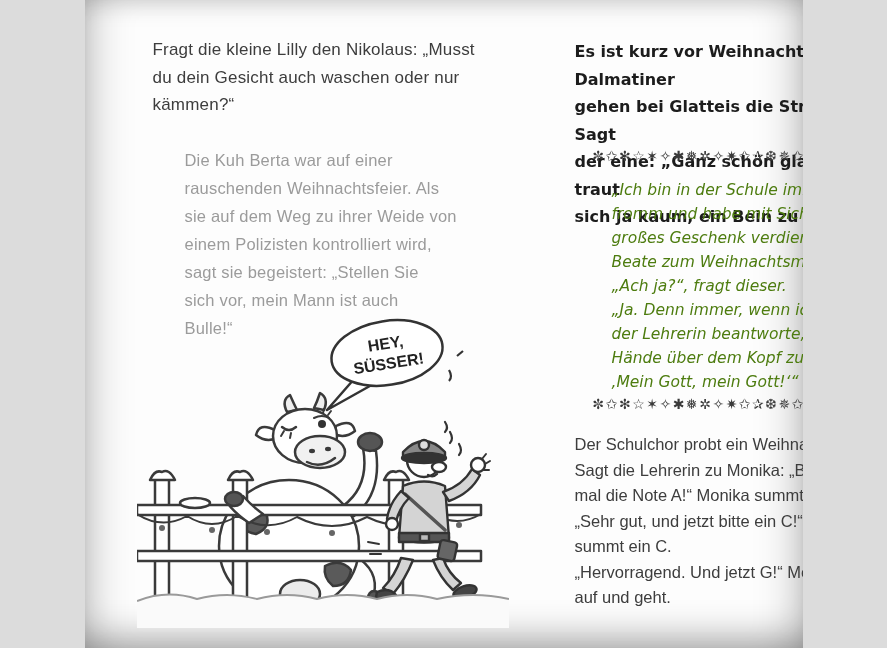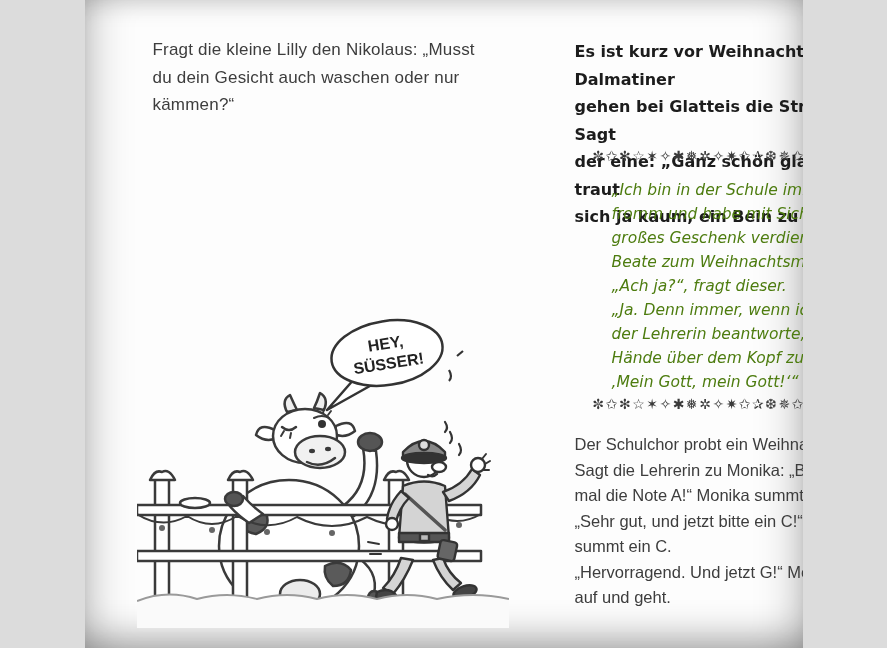--- a/index.html
+++ b/index.html
@@ -29,20 +29,27 @@
 </style>
 </head>
 <body>
 
 <div class="book">
 
   <div class="txt joke-nikolaus">Fragt die kleine Lilly den Nikolaus: „Musst
 du dein Gesicht auch waschen oder nur
 kämmen?“</div>
 
+  <div class="txt joke-kuh">Die Kuh Berta war auf einer
+rauschenden Weihnachtsfeier. Als
+sie auf dem Weg zu ihrer Weide von
+einem Polizisten kontrolliert wird,
+sagt sie begeistert: „Stellen Sie
+sich vor, mein Mann ist auch
+Bulle!“</div>
 
   <svg class="illu" viewBox="0 0 372 320">
 
     <g stroke="#3a3a3a" stroke-width="2.5" fill="#fff" stroke-linecap="round" stroke-linejoin="round">
       <ellipse cx="152" cy="238" rx="70" ry="66"></ellipse>
       <path d="M100 205 Q112 193 128 203 Q136 219 119 226 Q101 223 100 205 Z" fill="#5a5a5a"></path>
       <path d="M188 258 Q204 250 214 262 Q212 278 196 278 Q186 270 188 258 Z" fill="#5a5a5a"></path>
       <path d="M218 248 Q242 262 237 286" fill="none"></path>
       <ellipse cx="237" cy="290" rx="6" ry="7" fill="#555"></ellipse>
 

